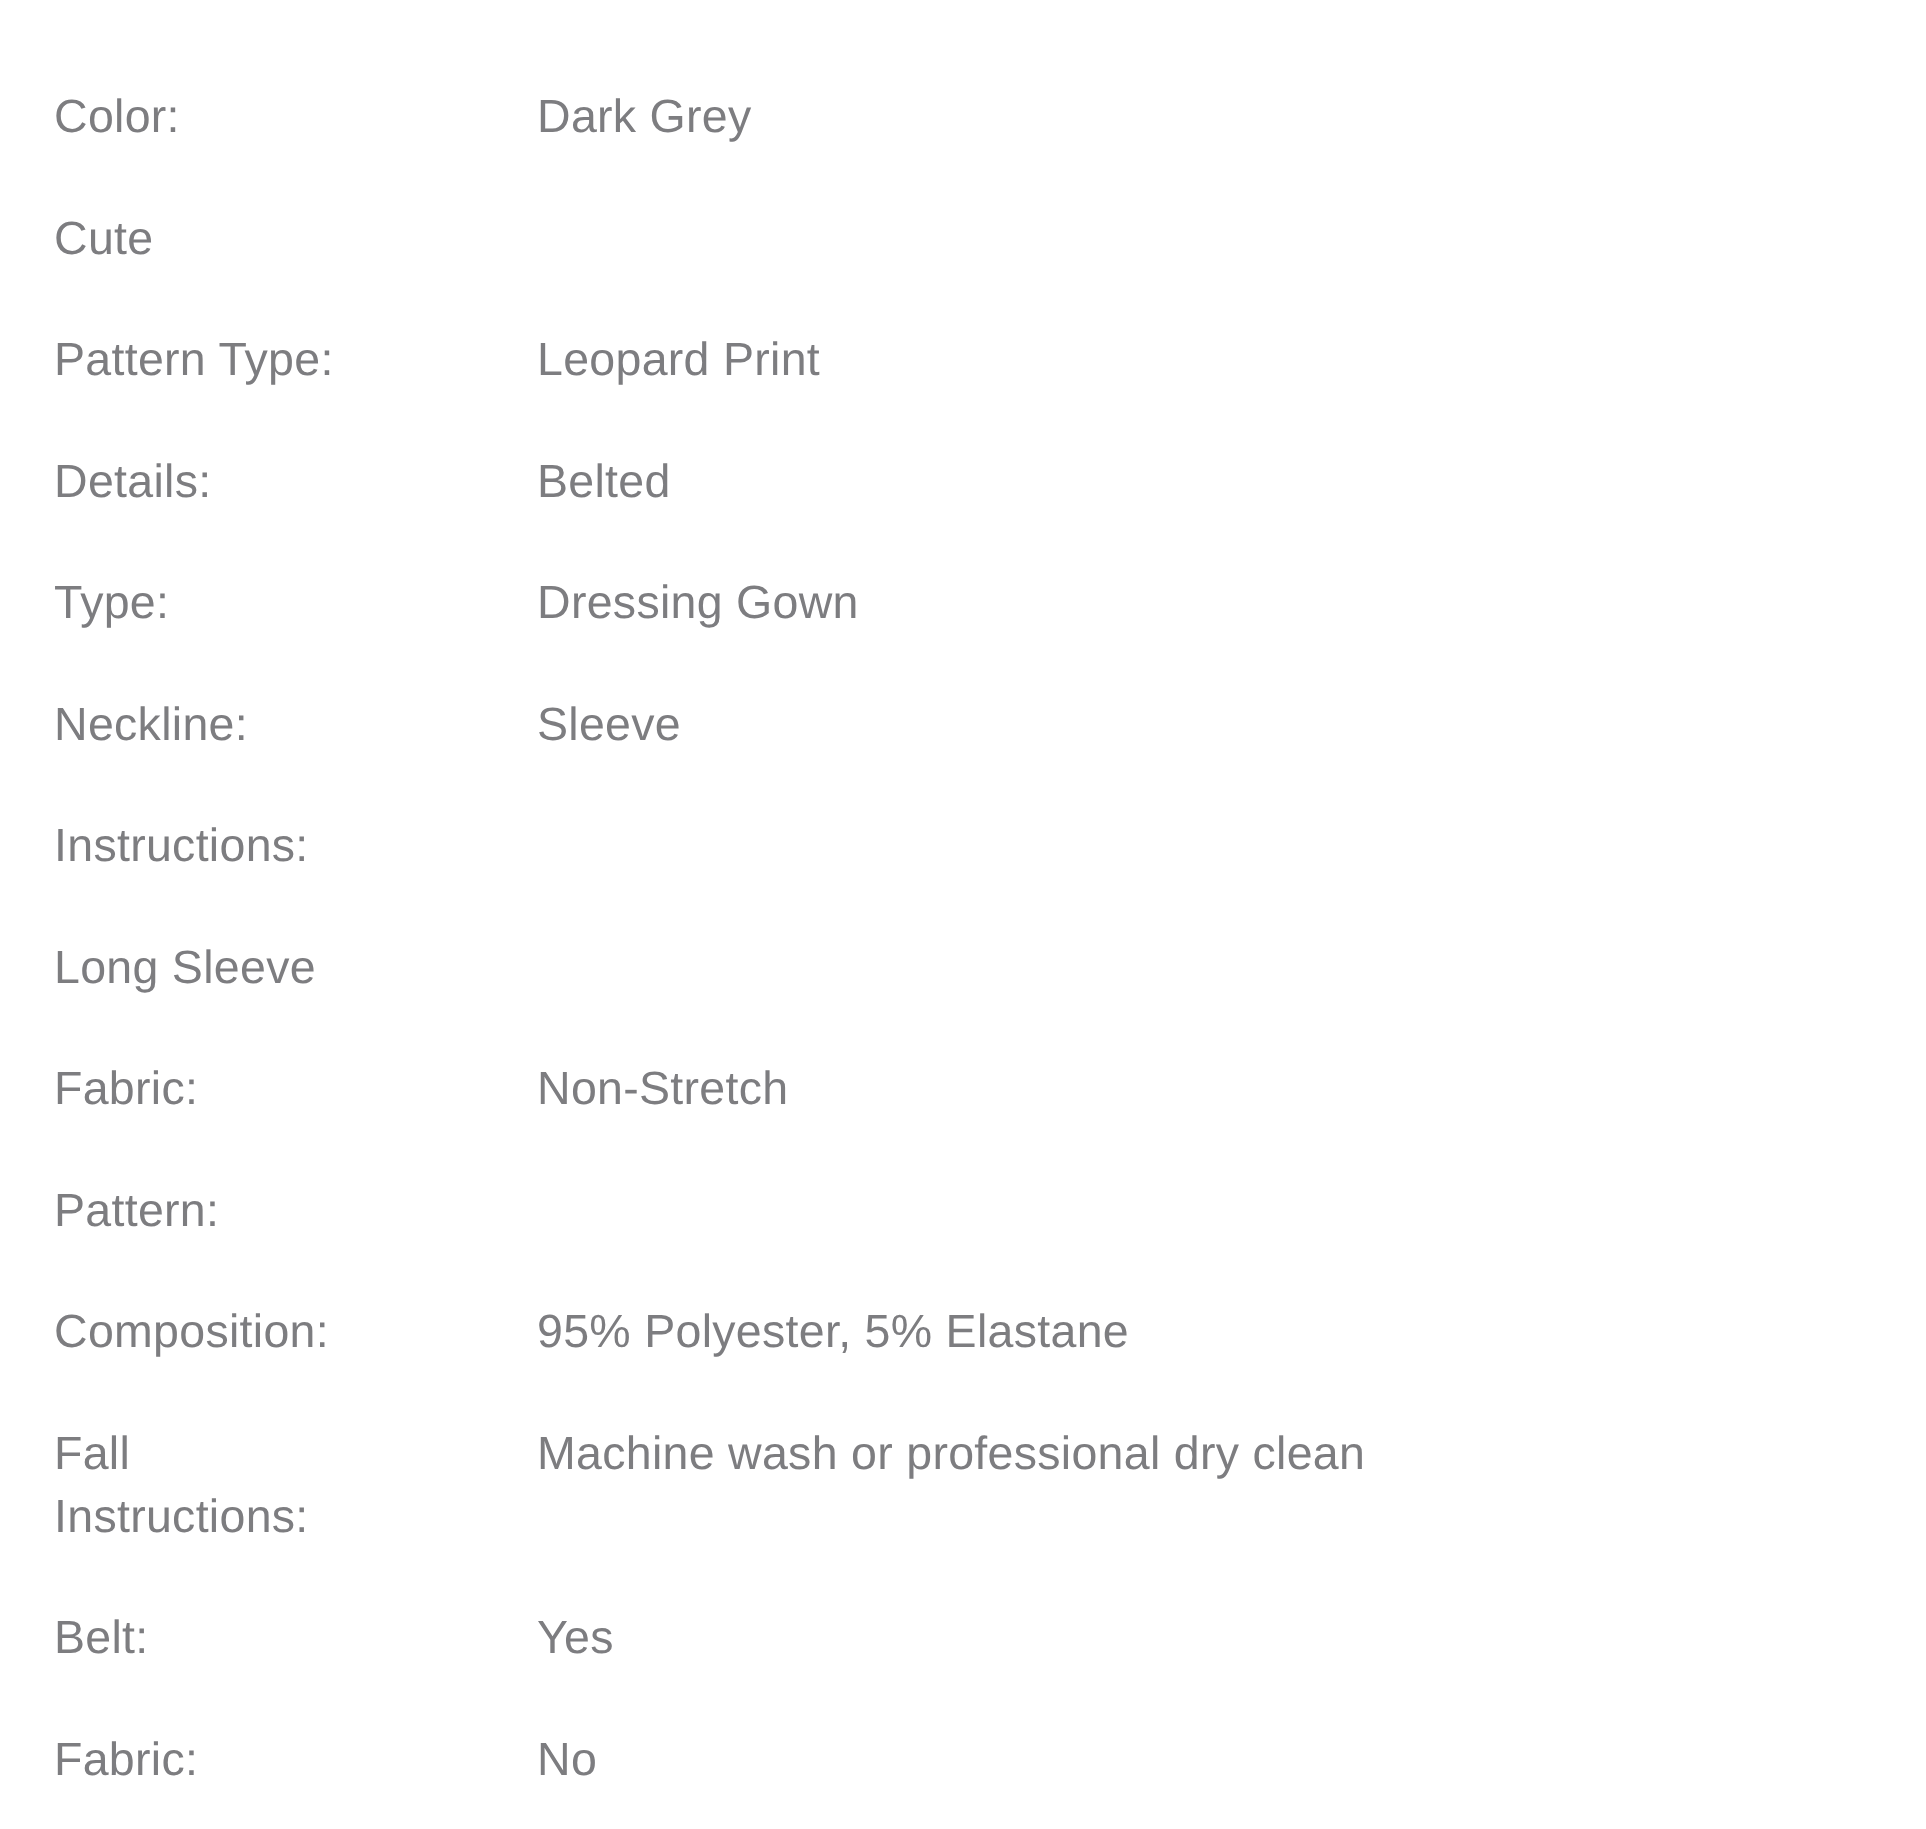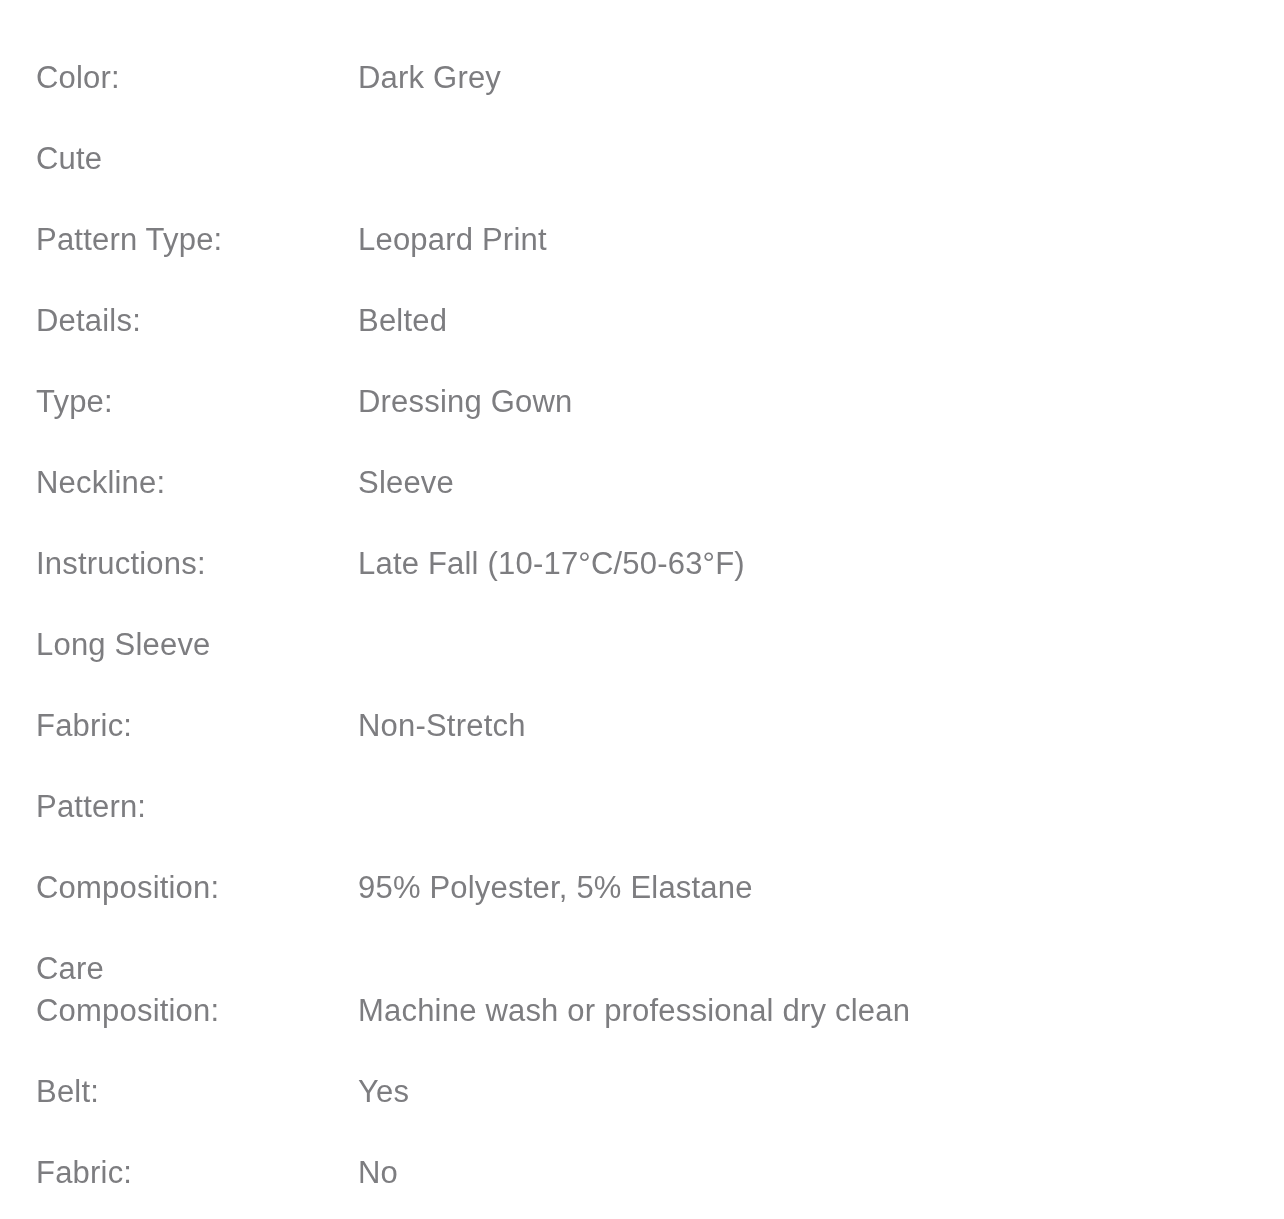--- a/index.html
+++ b/index.html
@@ -15,21 +15,20 @@
   }
   .panel {
     box-sizing: border-box;
     width: 1284px;
     height: 1219px;
     padding: 57px 36px 25px 36px;
     background: #ffffff;
   }
   .attr-row {
     display: flex;
-    align-items: flex-end;
     margin-bottom: 39px;
     color: #7d7d80;
     font-size: 31px;
     line-height: 42px;
     letter-spacing: 0.2px;
     font-weight: 400;
   }
   .attr-row:last-child {
     margin-bottom: 0;
   }
@@ -89,21 +88,20 @@
     <div class="cell-label">
       <span class="label-text">Neckline:</span>
     </div>
     <div class="cell-value">Sleeve</div>
   </div>
 
   <div class="attr-row">
     <div class="cell-label">
       <span class="label-text">Instructions:</span>
     </div>
-    <div class="cell-value">Late Fall (10-17°C/50-63°F)</div>
   </div>
 
   <div class="attr-row">
     <div class="cell-value">Long Sleeve</div>
   </div>
 
   <div class="attr-row">
     <div class="cell-label">
       <span class="label-text">Fabric:</span>
     </div>
@@ -118,21 +116,21 @@
 
   <div class="attr-row">
     <div class="cell-label">
       <span class="label-text">Composition:</span>
     </div>
     <div class="cell-value">95% Polyester, 5% Elastane</div>
   </div>
 
   <div class="attr-row row-care-instructions">
     <div class="cell-label">
-      <span class="label-text">Care Composition:</span>
+      <span class="label-text">Fall Instructions:</span>
     </div>
     <div class="cell-value">Machine wash or professional dry clean</div>
   </div>
 
   <div class="attr-row">
     <div class="cell-label">
       <span class="label-text">Belt:</span>
     </div>
     <div class="cell-value">Yes</div>
   </div>

